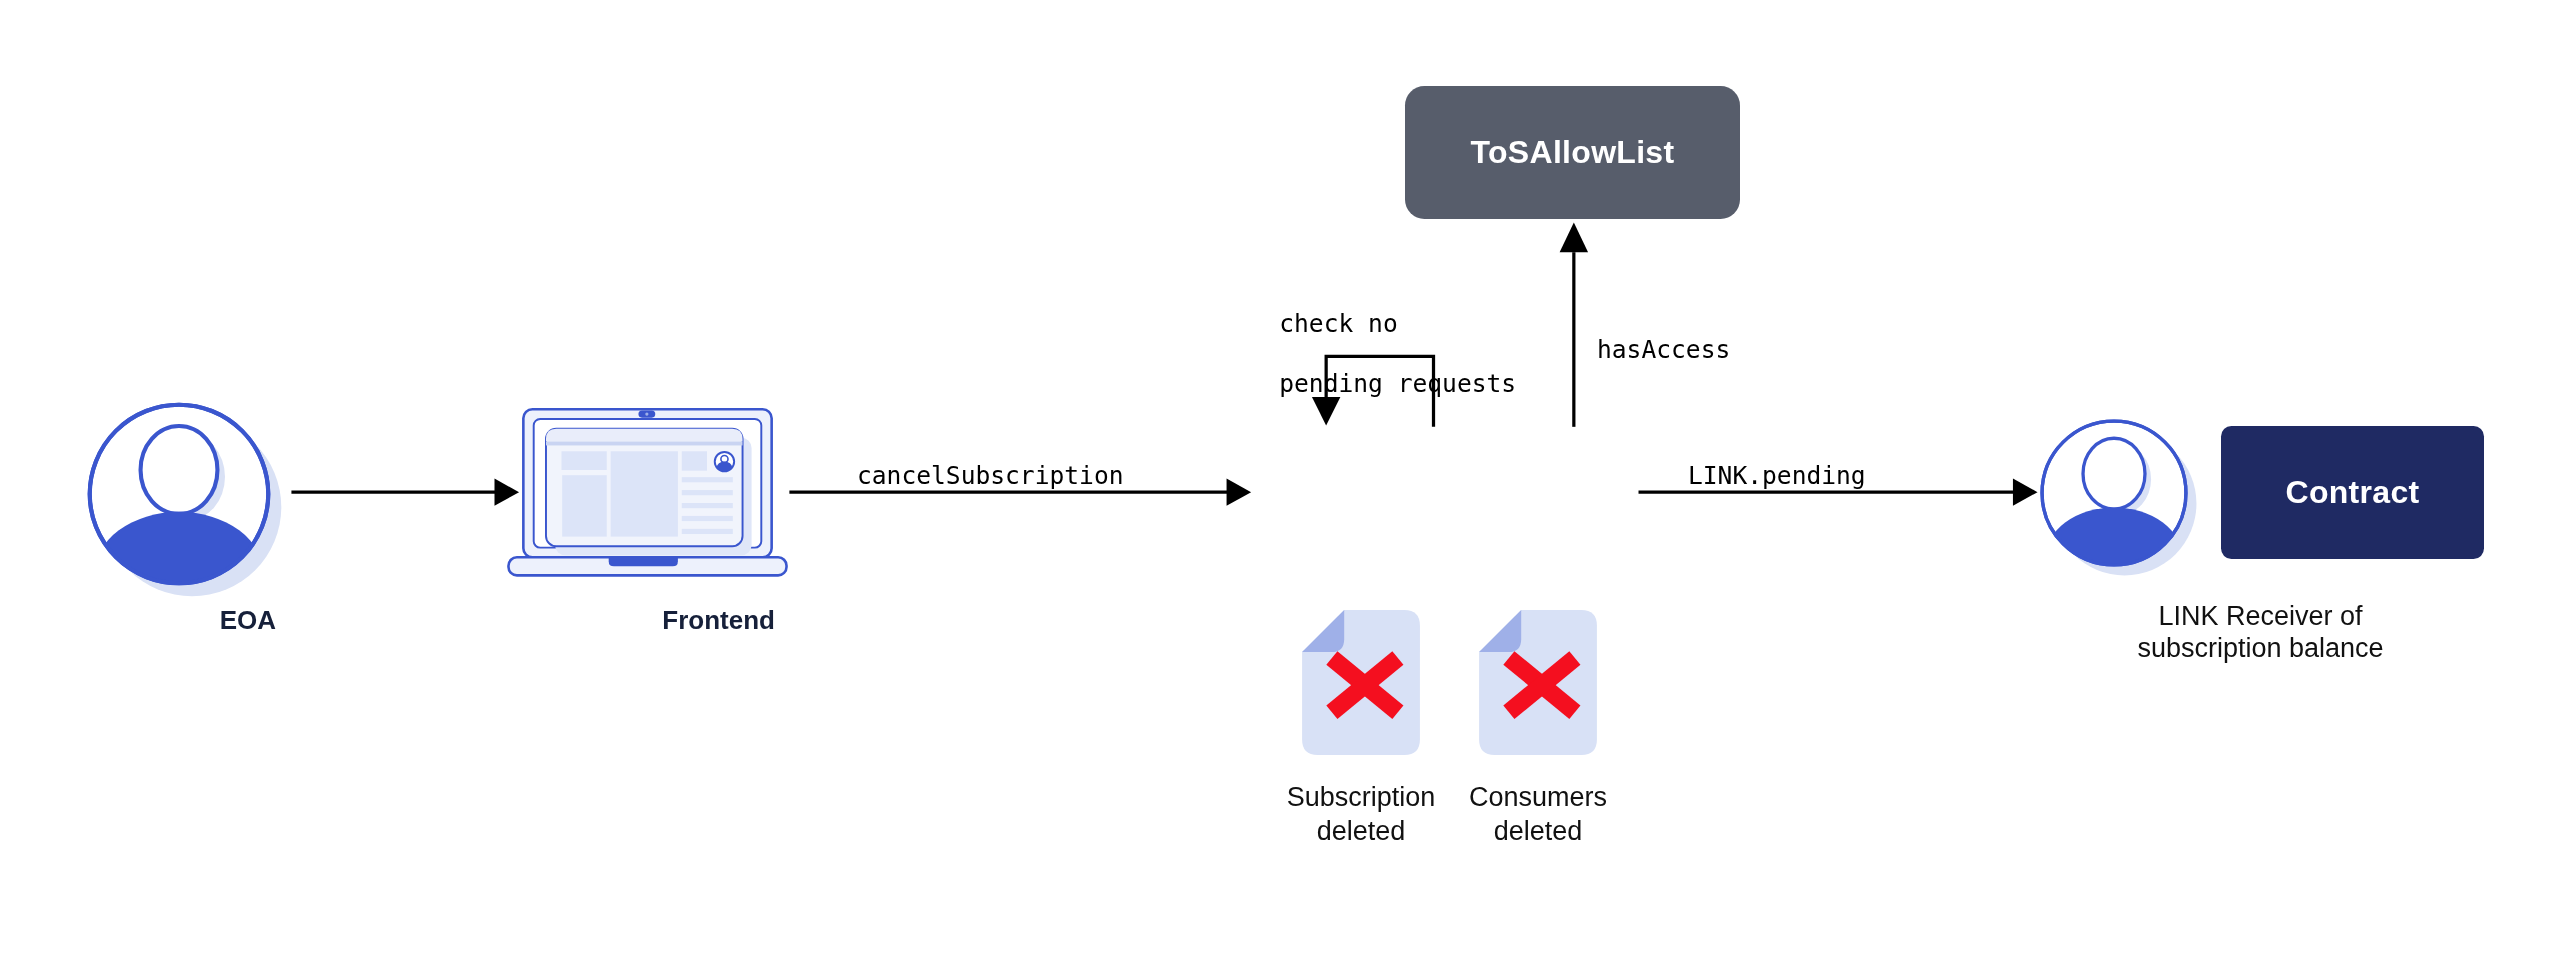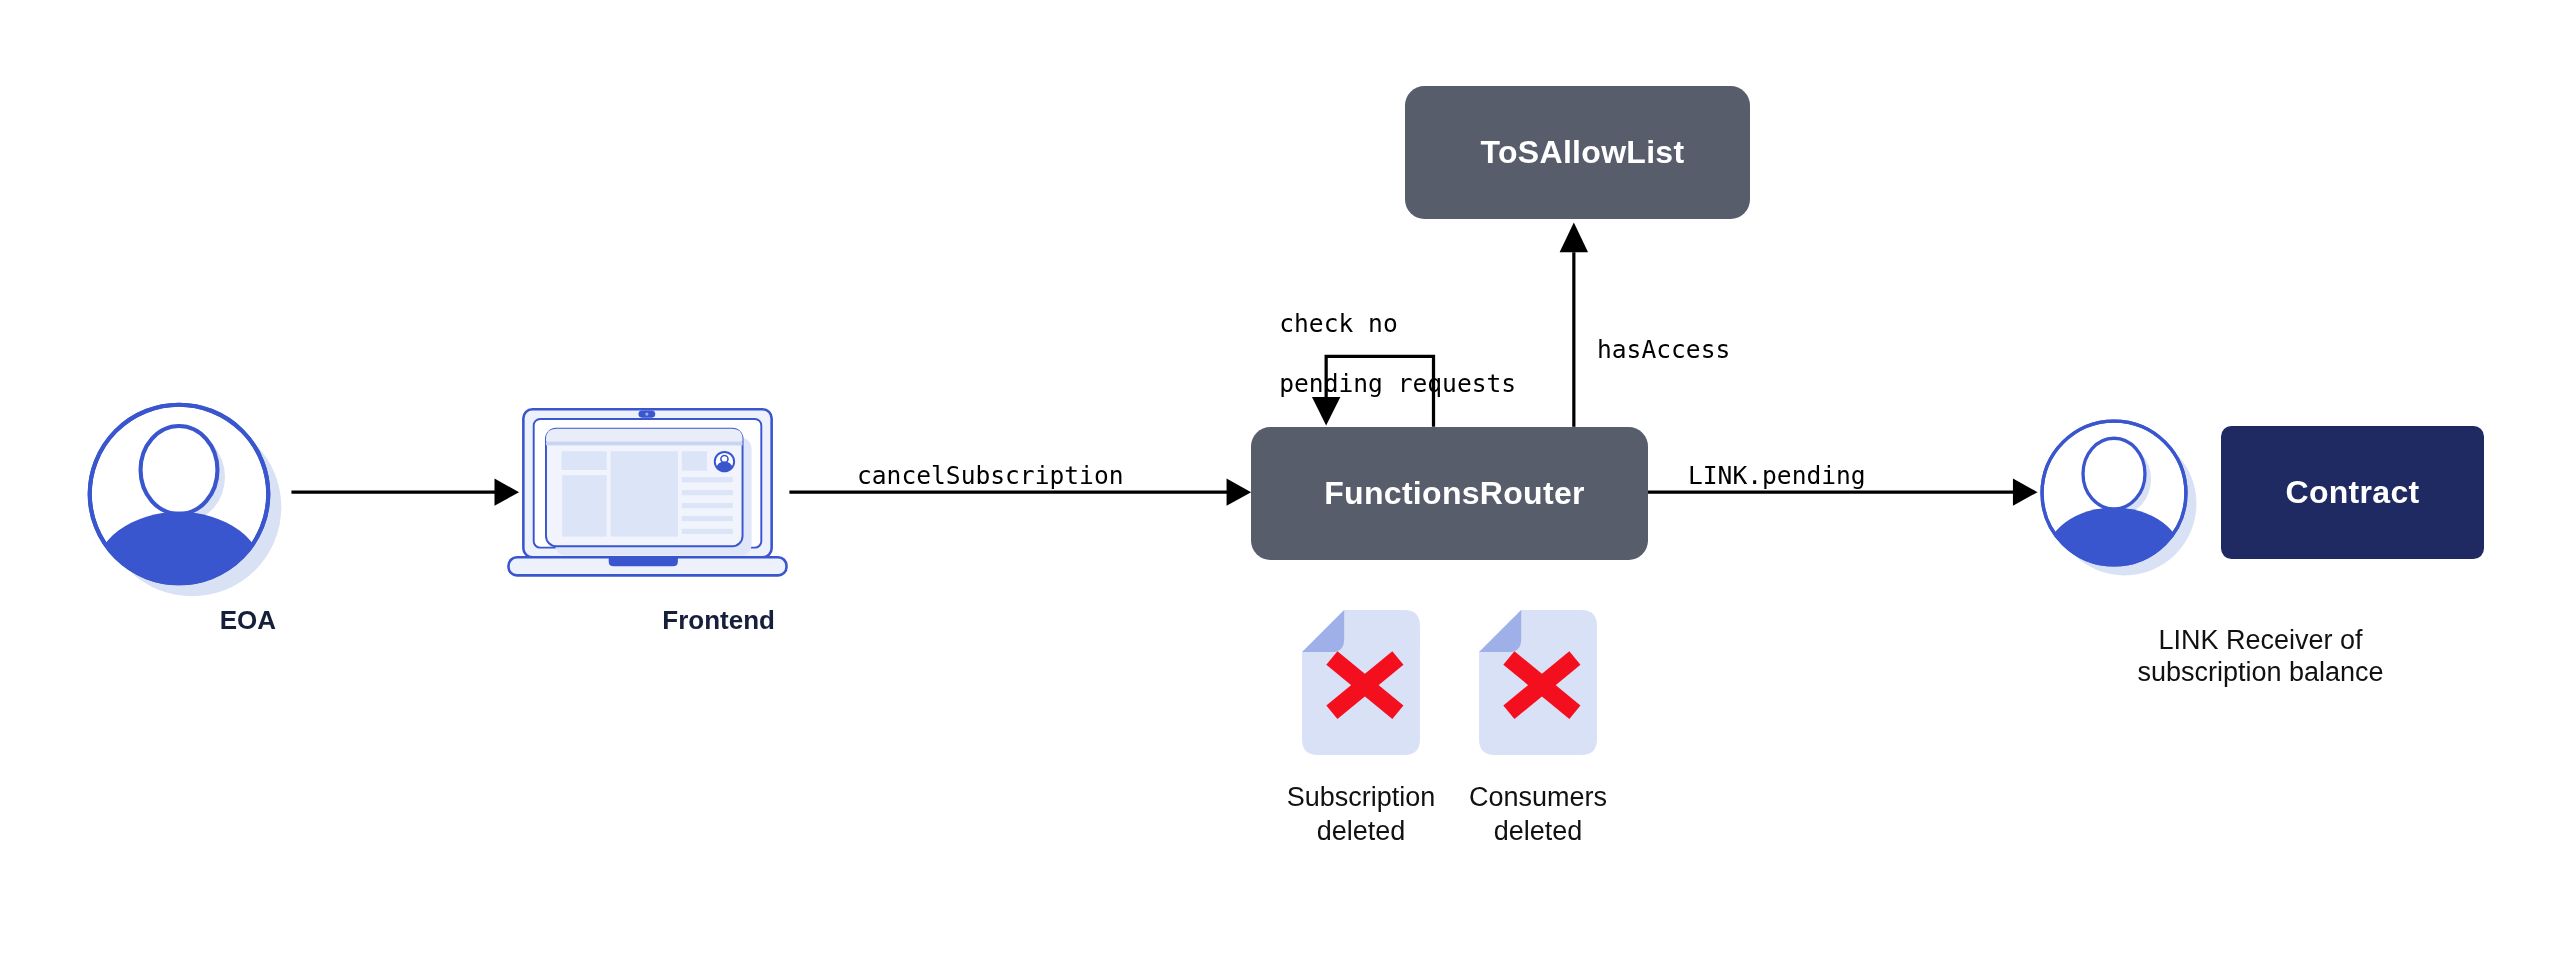--- a/index.html
+++ b/index.html
@@ -1,21 +1,21 @@
 <!DOCTYPE html>
 <html style="font-size:10.4px"><head>
 <meta charset="utf-8">
 <style>
   html,body{margin:0;padding:0;background:#fff;}
   #canvas{position:relative;width:2576px;height:972px;background:#ffffff;overflow:hidden;
           font-family:"Liberation Sans",sans-serif;}
   #wires{position:absolute;left:0;top:0;z-index:1;}
   .node{position:absolute;z-index:3;display:flex;align-items:center;justify-content:center;
         color:#ffffff;font-weight:bold;font-size:32px;letter-spacing:0.3px;}
-  .slate{background:#575D6B;border-radius:19.4px;padding-left:10px;}
+  .slate{background:#575D6B;border-radius:19.4px;}
   .navy{background:#1F2A63;border-radius:10.4px;}
   .mono{position:absolute;z-index:3;font-family:"DejaVu Sans Mono",monospace;
         font-size:24.6px;color:#000;line-height:30px;white-space:pre;}
   .title-label{position:absolute;z-index:3;color:#16203A;font-weight:bold;font-size:26px;
                text-align:right;line-height:36px;}
   .caption{position:absolute;z-index:3;color:#111111;font-size:27px;text-align:center;line-height:32px;}
   .icon-wrap{position:absolute;z-index:2;}
 </style>
 </head>
 <body>
@@ -105,33 +105,30 @@
       <rect x="273" y="190" width="79" height="8" fill="#DCE4F8"></rect>
       <rect x="5" y="234" width="430" height="28" rx="13" fill="#EDF1FC" stroke="#3A56CE" stroke-width="4"></rect>
       <path d="M160,234 h107 v6 q0,8 -8,8 h-91 q-8,0 -8,-8 Z" fill="#3A56CE"></path>
     </svg>
   </div>
   <div class="title-label" style="left:516px;top:602px;width:259px;">Frontend</div>
 
   <div class="node slate" style="left:1405px;top:86px;width:335px;height:133px;">
     <span>ToSAllowList</span>
   </div>
-  <div class="node slate" style="left:1251px;top:427px;width:387px;height:133px;">
-    <span>FunctionsRouter</span>
-  </div>
   <div class="node navy" style="left:2221px;top:426px;width:263px;height:133px;">
     <span>Contract</span>
   </div>
 
   <div class="icon-wrap" style="left:2031px;top:410px;width:166px;height:166px;">
     <svg width="166" height="166" viewBox="0 0 300 300">
         <use href="#avatar"></use>
       </svg>
   </div>
-  <div class="caption" style="left:2099px;top:624px;width:323px;line-height:32px;">
+  <div class="caption" style="left:2099px;top:600px;width:323px;line-height:32px;">
     <span>LINK Receiver of</span><br>
     <span>subscription balance</span>
   </div>
 
   <div class="mono" style="left:857px;top:461px;width:323px;">cancelSubscription</div>
   <div class="mono" style="left:1688px;top:461px;width:259px;">LINK.pending</div>
   <div class="mono" style="left:1597px;top:299px;width:207px;text-align:left;margin-top:36px;">hasAccess</div>
   <div class="mono" style="left:1220px;top:279px;width:323px;">
     <span>check no</span><br>
     <span>pending requests</span>

